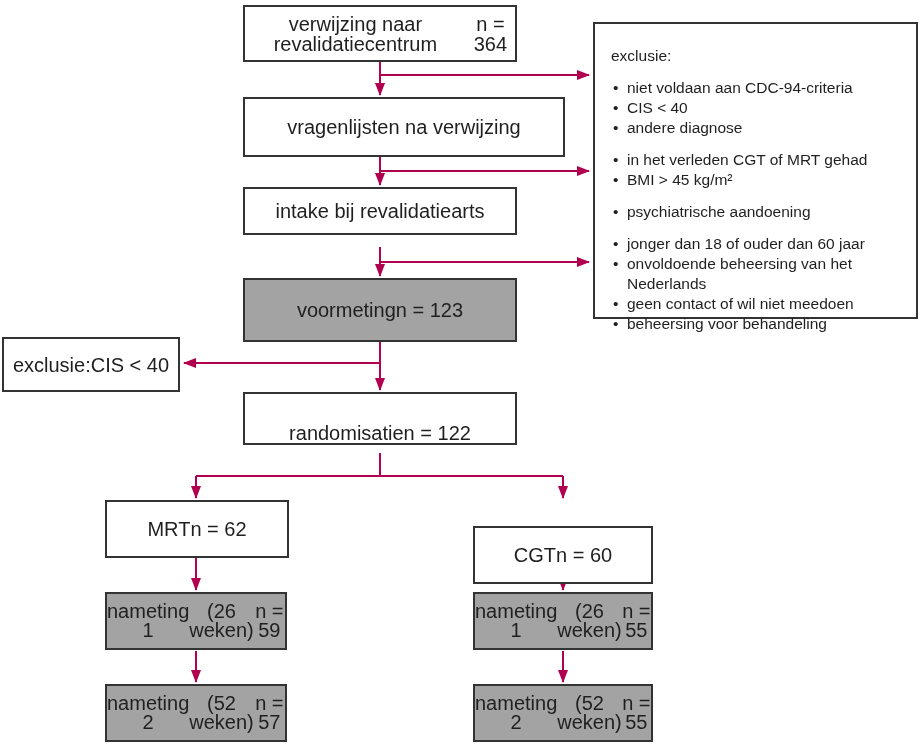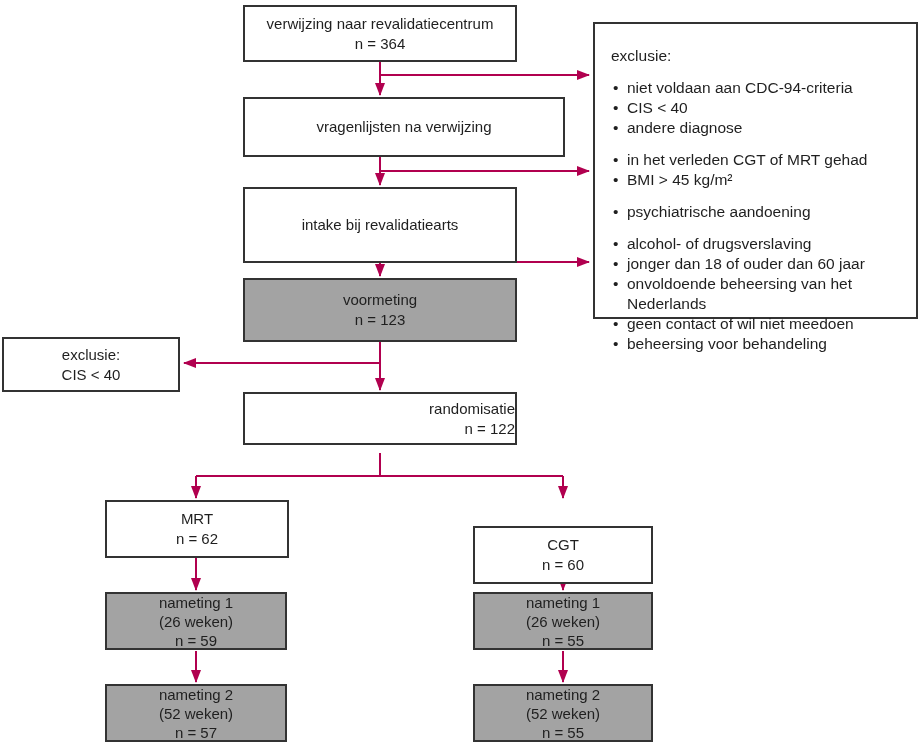--- a/index.html
+++ b/index.html
@@ -22,25 +22,25 @@
     stroke: #b1004f;
     stroke-width: 2;
     fill: none;
   }
   .box {
     position: absolute;
     box-sizing: border-box;
     border: 2px solid #333333;
     background: #ffffff;
     display: flex;
-    flex-direction: column;
+    flex-direction: row;
     align-items: center;
     justify-content: center;
     text-align: center;
-    font-size: 15px;
+    font-size: 20px;
     line-height: 20px;
     z-index: 1;
   }
   .box.blue { background: #a3a3a3; }
   .box.three-line { line-height: 19px; }
   .panel {
     position: absolute;
     box-sizing: border-box;
     border: 2px solid #333333;
     background: #ffffff;
@@ -107,21 +107,21 @@
 
   <div class="box" style="left:243px; top:5px; width:274px; height:57px;">
     <span>verwijzing naar revalidatiecentrum</span>
     <span>n = 364</span>
   </div>
 
   <div class="box" style="left:243px; top:97px; width:322px; height:60px;">
     <span>vragenlijsten na verwijzing</span>
   </div>
 
-  <div class="box" style="left:243px; top:187px; width:274px; height:76px;">
+  <div class="box" style="left:243px; top:187px; width:274px; height:48px;">
     <span>intake bij revalidatiearts</span>
   </div>
 
   <div class="box blue" style="left:243px; top:278px; width:274px; height:64px;">
     <span>voormeting</span>
     <span>n = 123</span>
   </div>
 
   <div class="box" style="left:2px; top:337px; width:178px; height:55px;">
     <span>exclusie:</span>
@@ -179,21 +179,20 @@
     <ul class="excl-group">
       <li>in het verleden CGT of MRT gehad</li>
       <li>BMI &gt; 45 kg/m²</li>
     </ul>
 
     <ul class="excl-group">
       <li>psychiatrische aandoening</li>
     </ul>
 
     <ul class="excl-group">
-      <li>alcohol- of drugsverslaving</li>
       <li>jonger dan 18 of ouder dan 60 jaar</li>
       <li>onvoldoende beheersing van het Nederlands</li>
       <li>geen contact of wil niet meedoen</li>
       <li>beheersing voor behandeling</li>
     </ul>
   </div>
 
 </div>
 
 </body></html>

